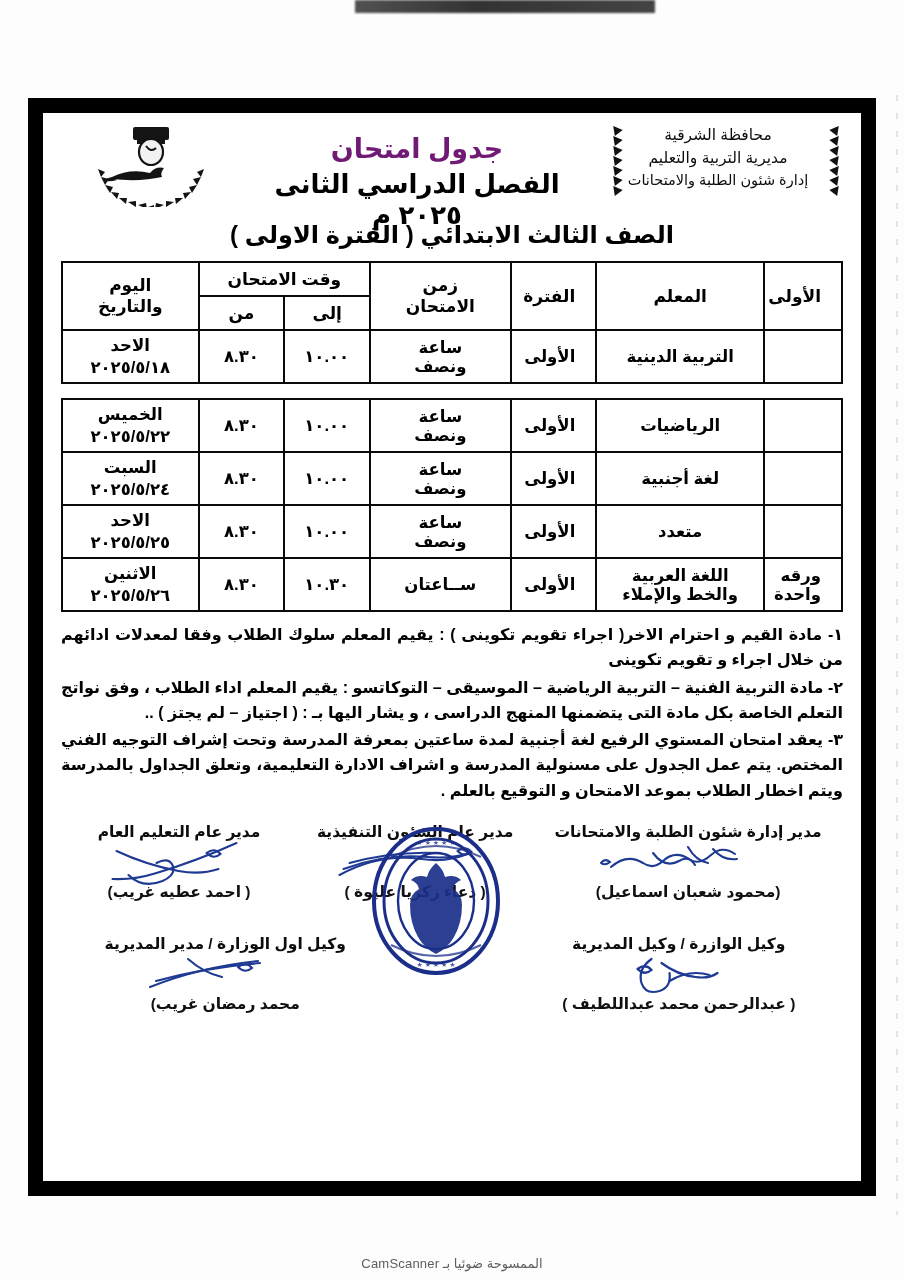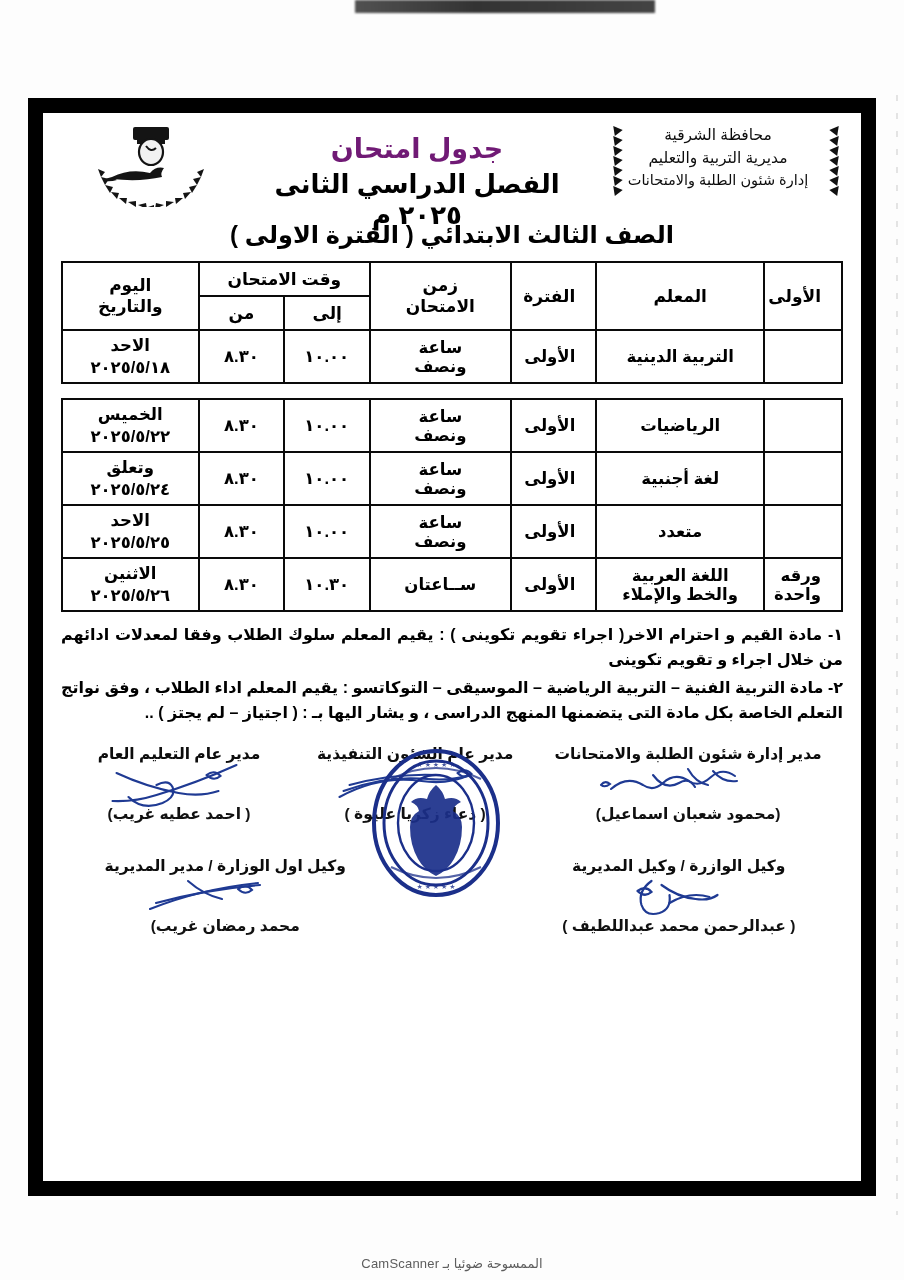--- a/index.html
+++ b/index.html
@@ -393,21 +393,21 @@
           </td>
         </tr>
         <tr>
           <td class="notes"></td>
           <td class="subj">لغة أجنبية</td>
           <td>الأولى</td>
           <td>ساعة ونصف</td>
           <td class="num">١٠.٠٠</td>
           <td class="num">٨.٣٠</td>
           <td class="day">
-            <div>وتعلق</div>
+            <div>السبت</div>
             <div>٢٠٢٥/٥/٢٤</div>
           </td>
         </tr>
         <tr>
           <td class="notes"></td>
           <td class="subj">متعدد</td>
           <td>الأولى</td>
           <td>ساعة ونصف</td>
           <td class="num">١٠.٠٠</td>
           <td class="num">٨.٣٠</td>
@@ -427,20 +427,21 @@
             <div>الاثنين</div>
             <div>٢٠٢٥/٥/٢٦</div>
           </td>
         </tr>
       </tbody>
     </table>
 
     <div class="notes-block">
       <div class="note-item">١- مادة القيم و احترام الاخر( اجراء تقويم تكوينى ) : يقيم المعلم سلوك الطلاب وفقا لمعدلات ادائهم من خلال اجراء و تقويم تكوينى</div>
       <div class="note-item">٢- مادة التربية الفنية – التربية الرياضية – الموسيقى – التوكاتسو : يقيم المعلم اداء الطلاب ، وفق نواتج التعلم الخاصة بكل مادة التى يتضمنها المنهج الدراسى ، و يشار اليها بـ : ( اجتياز – لم يجتز ) ..</div>
+      <div class="note-item">٣- يعقد امتحان المستوي الرفيع لغة أجنبية لمدة ساعتين بمعرفة المدرسة وتحت إشراف التوجيه الفني المختص. يتم عمل الجدول على مسنولية المدرسة و اشراف الادارة التعليمية، وتعلق الجداول بالمدرسة ويتم اخطار الطلاب بموعد الامتحان و التوقيع بالعلم .</div>
     </div>
 
     <div class="sig-area">
 
       <div class="sig-row">
         <div class="sig-cell wide">
           <div class="sig-title">مدير إدارة شئون الطلبة والامتحانات</div>
           <div class="sig-mark">
             <svg width="190" height="44" viewBox="0 0 190 44">
               <g fill="none" stroke="#1f3a93" stroke-width="2.1" stroke-linecap="round">

